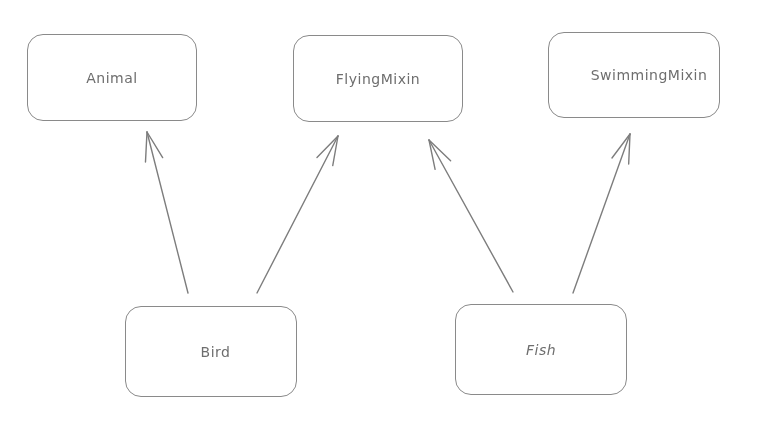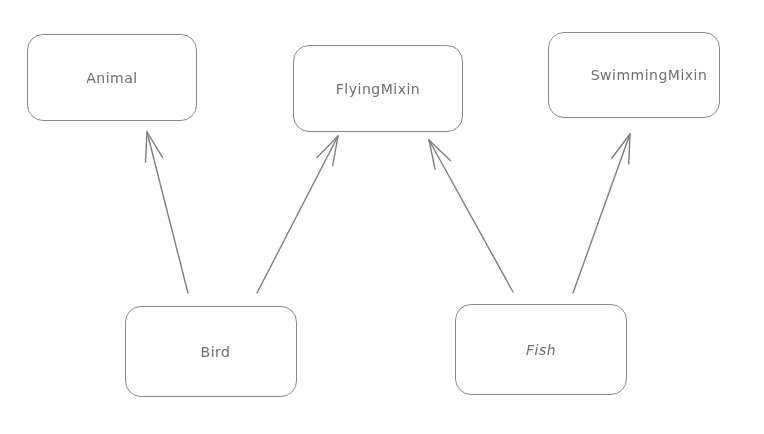--- a/index.html
+++ b/index.html
@@ -64,21 +64,21 @@
       <g>
         <line x1="573" y1="293" x2="630" y2="134" stroke="#7d7d7d" stroke-width="1.4" stroke-linecap="round"></line>
         <line x1="630" y1="134" x2="611.9827828551518" y2="157.98707748675082" stroke="#7d7d7d" stroke-width="1.4" stroke-linecap="round"></line>
         <line x1="630" y1="134" x2="628.6738717704329" y2="163.9706753997761" stroke="#7d7d7d" stroke-width="1.4" stroke-linecap="round"></line>
       </g>
     </svg>
 
 <div class="node" style="left: 27px; top: 34px; width: 170px; height: 87px; border-color: rgb(138, 138, 138);">
       <span class="node-label" style="color: rgb(110, 110, 110);">Animal</span>
     </div>
-    <div class="node" style="left: 293px; top: 45px; width: 170px; height: 87px; border-color: rgb(138, 138, 138);">
+    <div class="node" style="left: 293px; top: 35px; width: 170px; height: 87px; border-color: rgb(138, 138, 138);">
       <span class="node-label" style="color: rgb(110, 110, 110);">FlyingMixin</span>
     </div>
     <div class="node" style="left: 548px; top: 32px; width: 172px; height: 86px; border-color: rgb(138, 138, 138); padding-left: 30px;">
       <span class="node-label" style="color: rgb(110, 110, 110);">SwimmingMixin</span>
     </div>
     <div class="node" style="left: 125px; top: 306px; width: 172px; height: 91px; border-color: rgb(138, 138, 138);">
       <span class="node-label" style="color: rgb(110, 110, 110); margin-left: 9px;">Bird</span>
     </div>
     <div class="node" style="left: 455px; top: 304px; width: 172px; height: 91px; border-color: rgb(138, 138, 138); font-style: italic;">
       <span class="node-label" style="color: rgb(110, 110, 110);">Fish</span>

